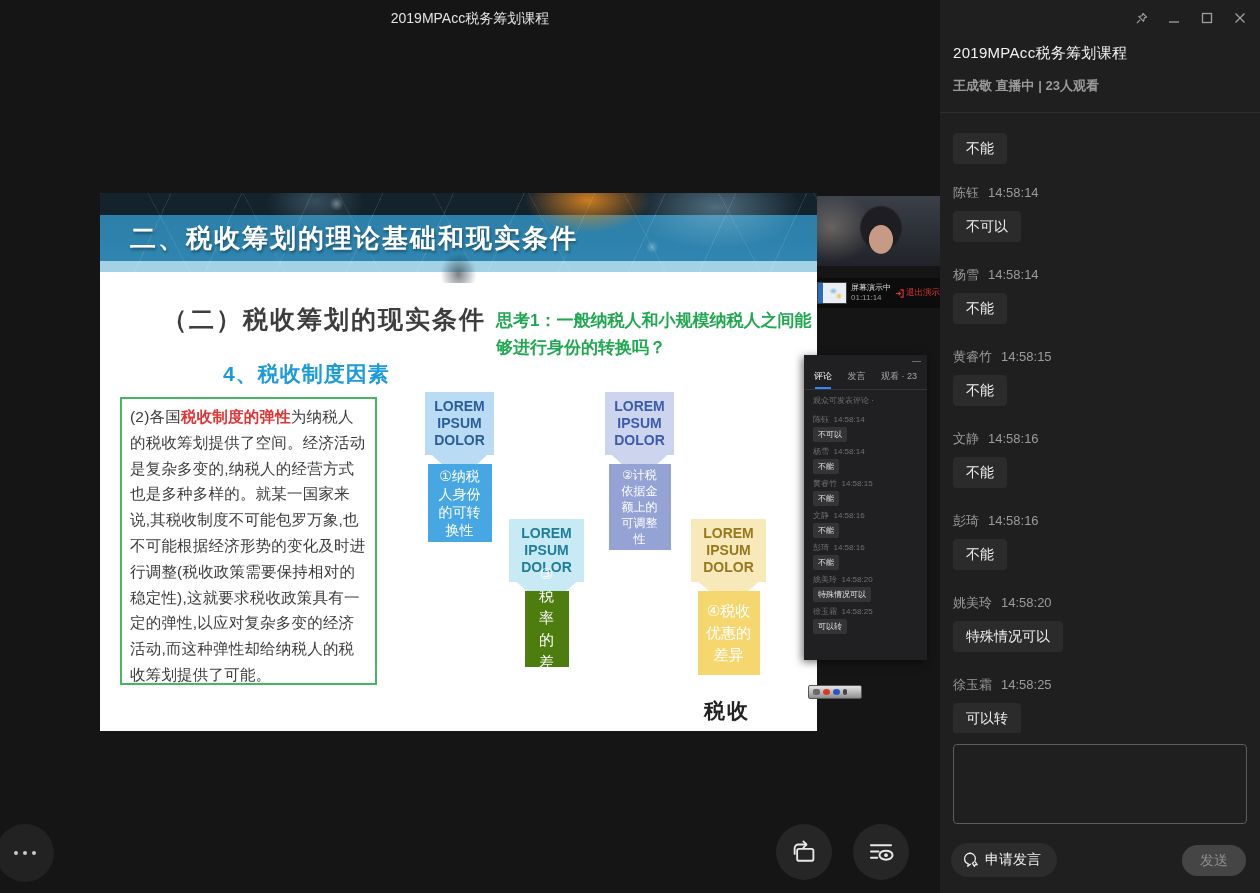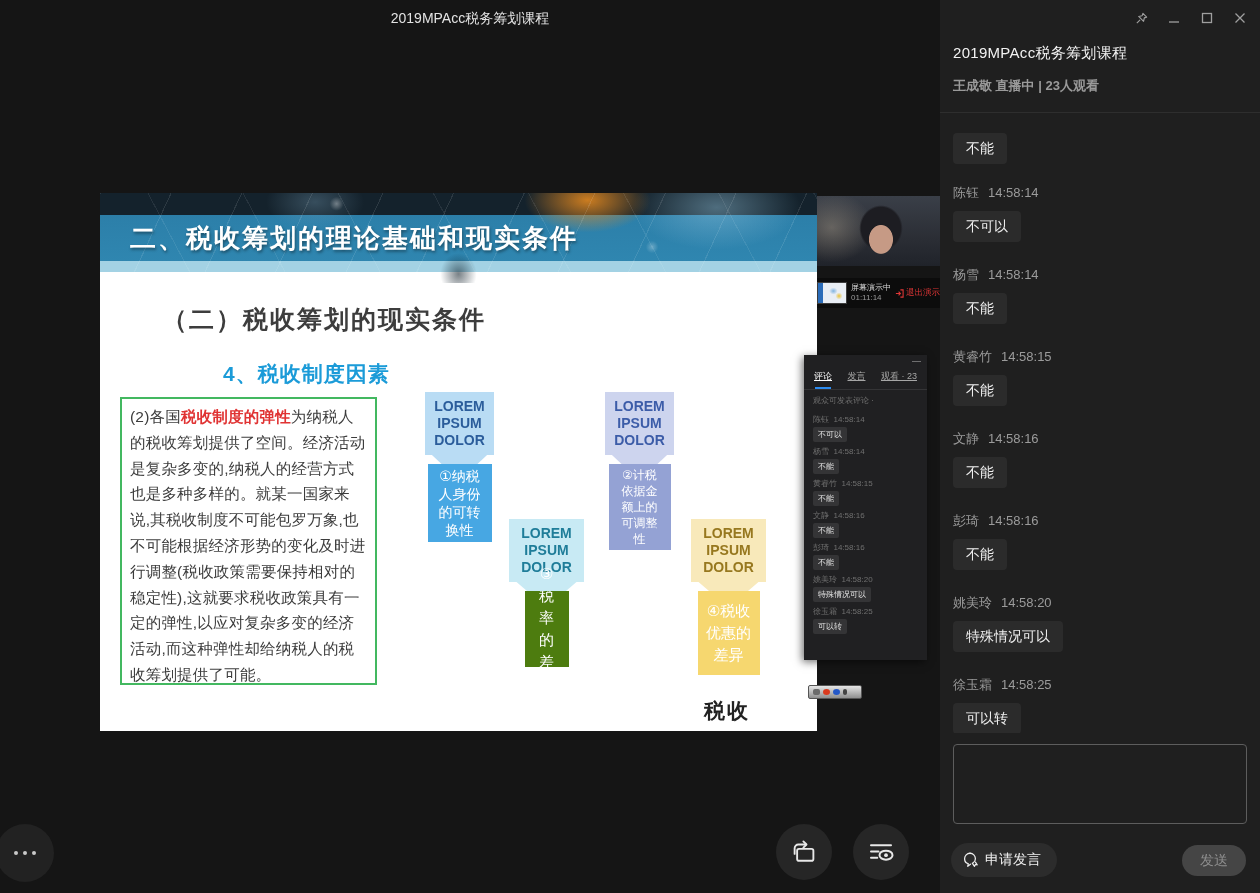--- a/index.html
+++ b/index.html
@@ -121,21 +121,21 @@
   .share-exit-label { font-size:8.5px; color:#e03636; }
 
   
   .mini-panel {
     position:absolute; left:804px; top:355px; width:123px; height:305px;
     background:#202022; box-shadow:-2px 2px 8px rgba(0,0,0,.55);
     font-size:8px; overflow:hidden;
   }
   .mini-titlebar { height:13px; text-align:right; padding:1px 6px 0 0; color:#9a9a9a; font-size:9px; line-height:11px; }
   .mini-tabs { display:flex; justify-content:space-between; padding:2px 10px 0 10px; border-bottom:1px solid #343436; height:22px; }
-  .mini-tab { position:relative; color:#a6a6a6; font-size:9px; padding-bottom:6px;text-decoration:underline; }
+  .mini-tab { position:relative; color:#a6a6a6; font-size:9px; padding-bottom:6px; }
   .mini-tab.active { color:#ffffff; }
   .mini-tab.active::after { content:""; position:absolute; left:50%; transform:translateX(-50%); bottom:0; width:16px; height:2px; background:#2d8cf0; }
   .mini-notice { color:#6f6f6f; font-size:8px; padding:5px 9px 2px 9px; }
   .mini-msgs { padding:2px 9px; }
   .mini-msg-head { color:#6f6f6f; font-size:8px; margin:4px 0 2px; }
   .mini-msg-bubble { display:inline-block; background:#343436; color:#e2e2e2; font-size:8px; padding:2px 5px; border-radius:2px; }
 
   
   .more-button {
     position:absolute; left:-4px; top:824px; width:58px; height:58px; border-radius:50%;
@@ -197,20 +197,21 @@
     <div class="stage-title">2019MPAcc税务筹划课程</div>
   </div>
 
   <div class="slide">
     <div class="slide-banner">
       <div class="banner-title">二、税收筹划的理论基础和现实条件</div>
     </div>
 
     <div class="section-title">（二）税收筹划的现实条件</div>
     <div class="subsection-title">4、税收制度因素</div>
+    <div class="question">思考1：一般纳税人和小规模纳税人之间能够进行身份的转换吗？</div>
 
     <div class="para-box"><span>(2)各国</span><span class="para-highlight">税收制度的弹性</span><span>为纳税人的税收筹划提供了空间。经济活动是复杂多变的,纳税人的经营方式也是多种多样的。就某一国家来说,其税收制度不可能包罗万象,也不可能根据经济形势的变化及时进行调整(税收政策需要保持相对的稳定性),这就要求税收政策具有一定的弹性,以应对复杂多变的经济活动,而这种弹性却给纳税人的税收筹划提供了可能。</span></div>
 
     <div class="block block-1">
       <div class="block-header">LOREM IPSUM DOLOR</div>
       <div class="block-neck"></div>
       <div class="block-body">
           <span>①纳税人身份的可转换性</span>
         </div>
     </div>

